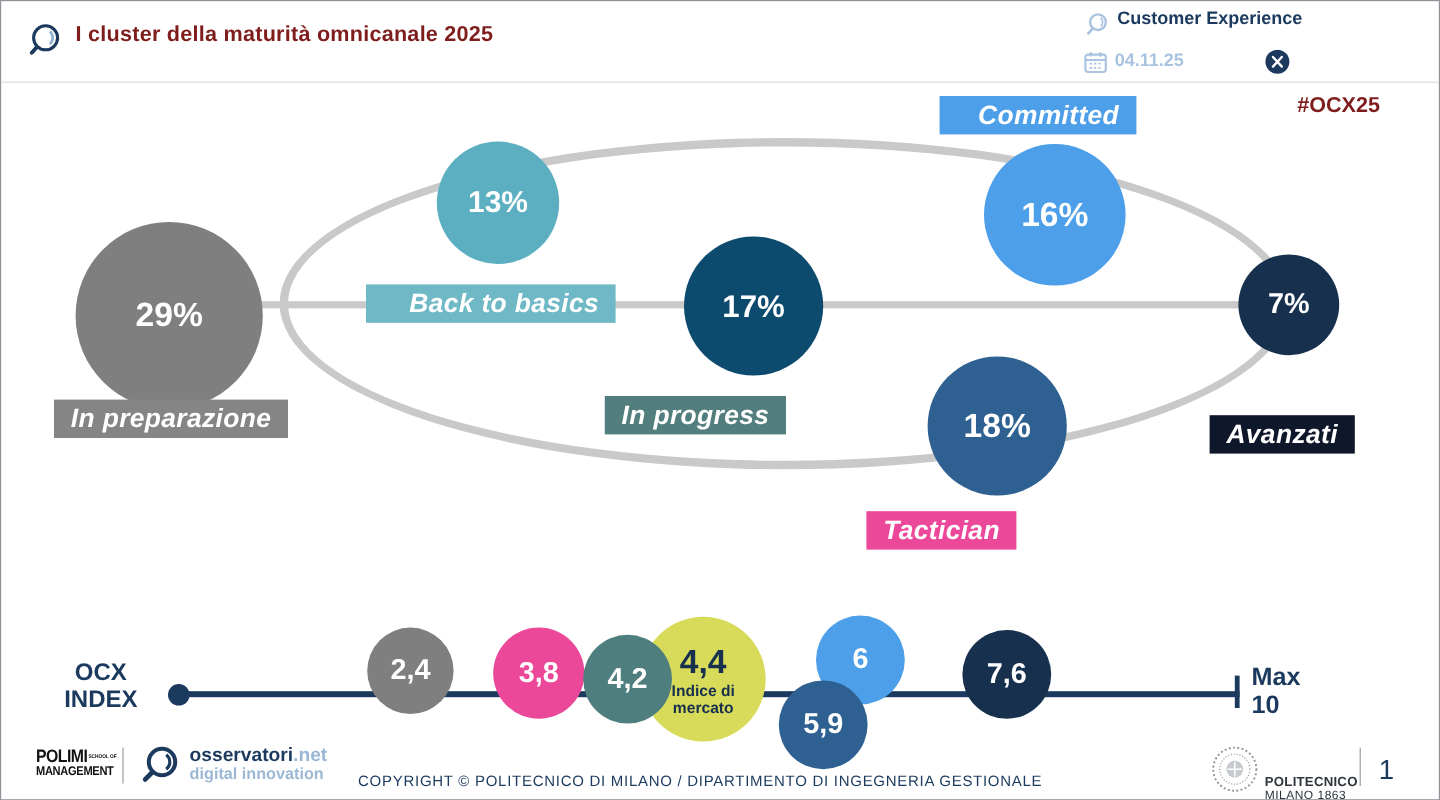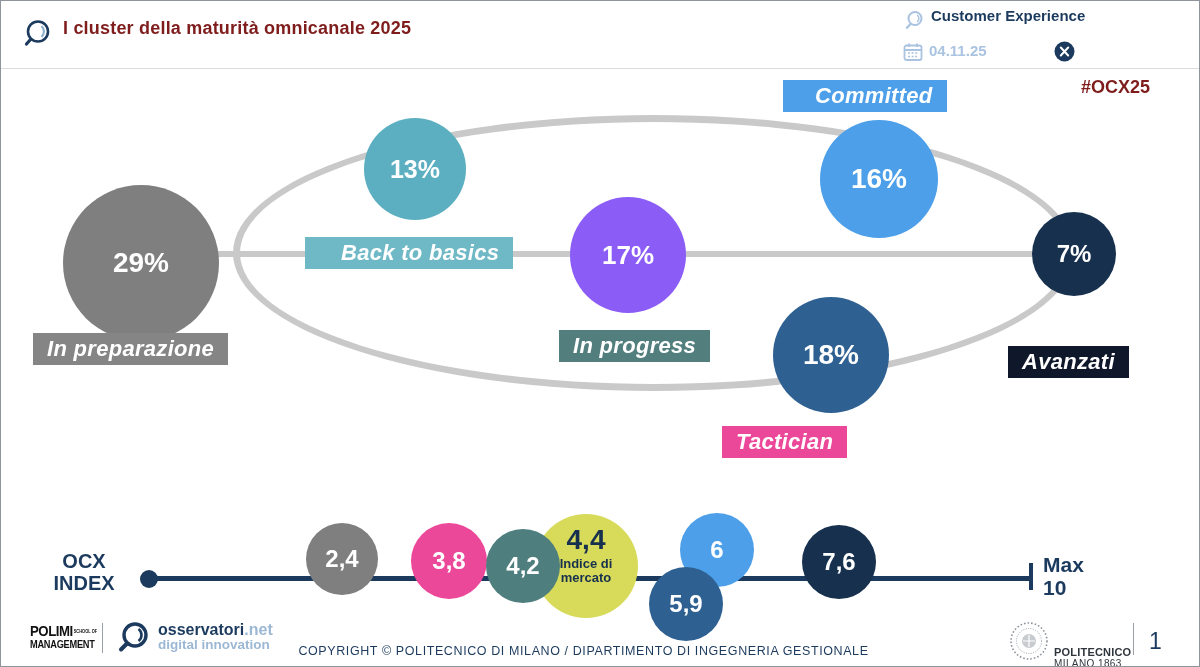--- a/index.html
+++ b/index.html
@@ -29,23 +29,23 @@
             justify-content:center; color:#fff; font-weight:700; z-index:2; }
   .c-inprep    { left:62px;  top:184px; width:156px; height:156px; font-size:28px; }
   .c-b2b       { left:363px; top:117px; width:102px; height:102px; font-size:25px; }
   .c-inprog    { left:569px; top:196px; width:116px; height:116px; font-size:26px; }
   .c-committed { left:819px; top:119px; width:118px; height:118px; font-size:28px; }
   .c-avanzati  { left:1031px;top:211px; width:84px;  height:84px;  font-size:24px; }
   .c-tactician { left:772px; top:296px; width:116px; height:116px; font-size:28px; }
 
   .tag { position:absolute; color:#fff; font-weight:700; font-style:italic; font-size:22px;
          padding:3px 14px; white-space:nowrap; z-index:3; letter-spacing:.3px; }
-  .t-inprep    { left:32px;  top:332px; }
+  .t-inprep    { left:44px;  top:332px; }
   .t-b2b       { left:304px; top:236px;padding-left:36px; }
-  .t-inprog    { left:558px; top:329px;text-align:center; }
+  .t-inprog    { left:503px; top:329px;text-align:center; }
   .t-committed { left:782px; top:79px;padding-left:32px;  }
   .t-avanzati  { left:1007px;top:313px; }
   .t-tactician { left:721px; top:425px; }
 
   
   .ocx-label { position:absolute; left:33px; top:549px; width:100px; text-align:center;
                font-size:20px; font-weight:700; color:#1b3a5e; line-height:22px; }
   .axis-line { position:absolute; left:148px; top:575px; width:884px; height:5px;
                background:#1b3a5e; z-index:1; }
   .axis-dot  { position:absolute; left:139px; top:569px; width:18px; height:18px;
@@ -55,21 +55,21 @@
   .max-label { position:absolute; left:1042px; top:552px; font-size:21px; font-weight:700;
                color:#1b3a5e; line-height:23px; }
 
   .pt { position:absolute; border-radius:50%; display:flex; align-items:center;
         justify-content:center; color:#fff; font-weight:700; font-size:24px; }
   .p-24 { left:305px; top:522px; width:72px; height:72px; z-index:3; }
   .p-38 { left:410px; top:522px; width:76px; height:76px; z-index:3; }
   .p-42 { left:485px; top:528px; width:74px; height:74px; z-index:4; }
   .p-44 { left:533px; top:513px; width:104px; height:104px; z-index:2; color:#16304e;
           flex-direction:column; justify-content:flex-start; }
-  .p-44 .val { font-size:28px; margin-top:12px; line-height:28px; }
+  .p-44 .val { font-size:28px; margin-top:24px; line-height:28px; }
   .p-44 .note { font-size:13px; line-height:14px; text-align:center; font-weight:700; margin-top:3px; }
   .p-59 { left:648px; top:566px; width:74px; height:74px; z-index:4; }
   .p-6  { left:679px; top:512px; width:74px; height:74px; z-index:3; }
   .p-76 { left:801px; top:524px; width:74px; height:74px; z-index:3; }
 
   
   .polimi { position:absolute; left:29px; top:623px; color:#111; transform:scaleX(.88);
             transform-origin:left top; }
   .polimi-top { font-size:15px; font-weight:700; letter-spacing:-.5px; line-height:14px; }
   .polimi-tiny { font-size:4.5px; font-weight:700; letter-spacing:0; vertical-align:3px; margin-left:1px; }
@@ -130,21 +130,21 @@
 
 <div class="ring"></div>
 <div class="mid-line"></div>
 
 <div class="circle c-inprep" style="background: rgb(127, 127, 127);">
     <span>29%</span>
   </div>
 <div class="circle c-b2b" style="background: rgb(92, 175, 192);">
     <span>13%</span>
   </div>
-<div class="circle c-inprog" style="background: #8b5cf6;">
+<div class="circle c-inprog" style="background: #0c4a6e;">
     <span>17%</span>
   </div>
 <div class="circle c-committed" style="background: rgb(76, 159, 232);">
     <span>16%</span>
   </div>
 <div class="circle c-avanzati" style="background: rgb(22, 48, 78);">
     <span>7%</span>
   </div>
 <div class="circle c-tactician" style="background: rgb(46, 97, 145);">
     <span>18%</span>

